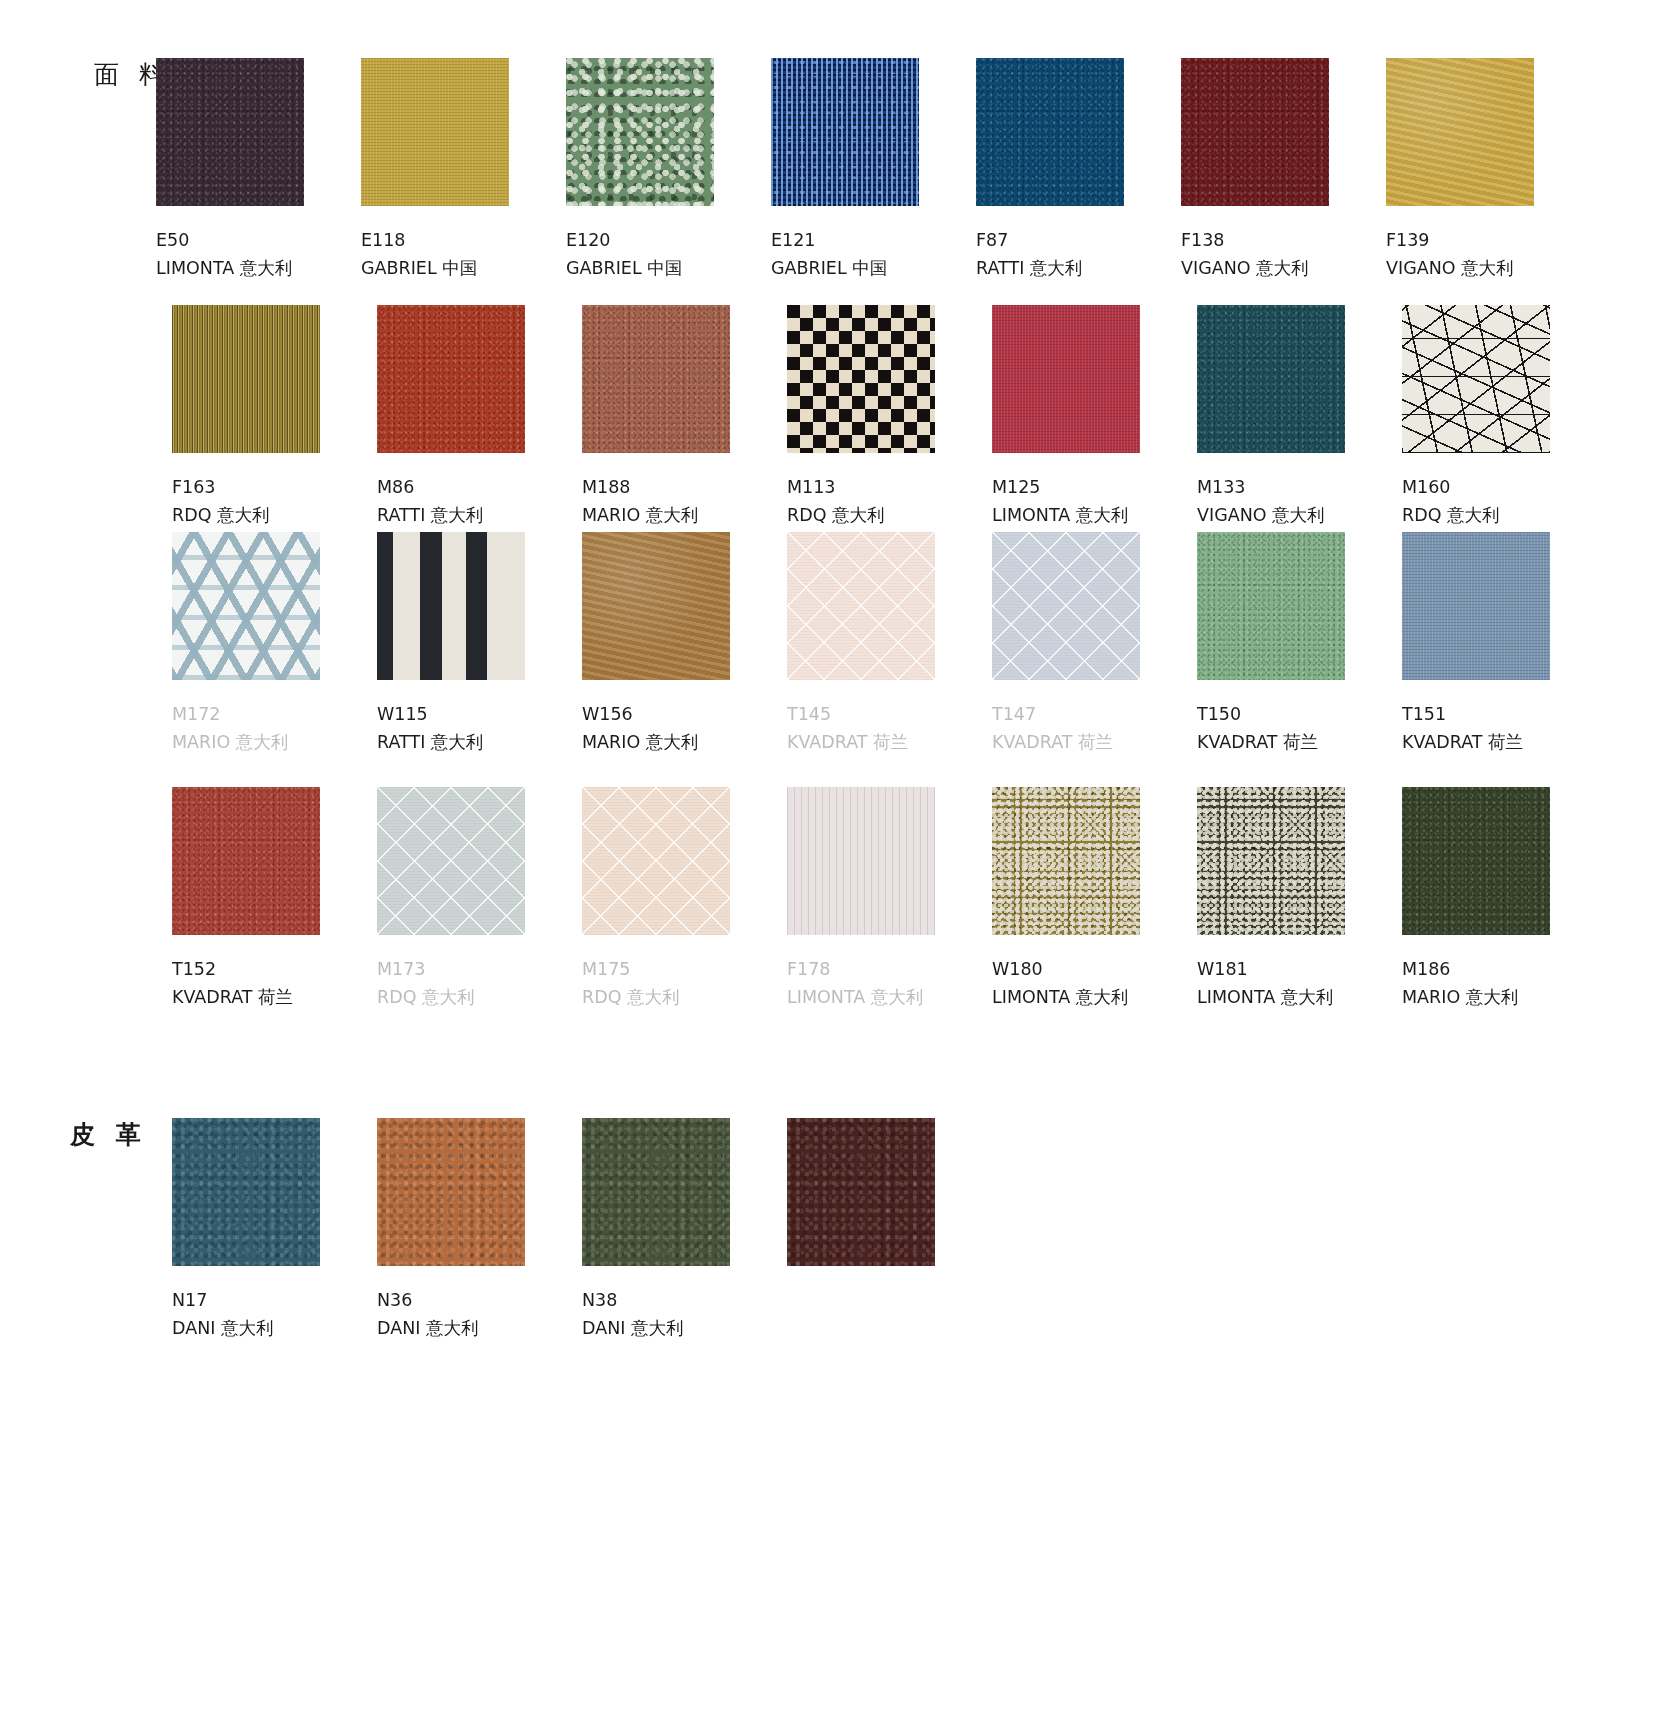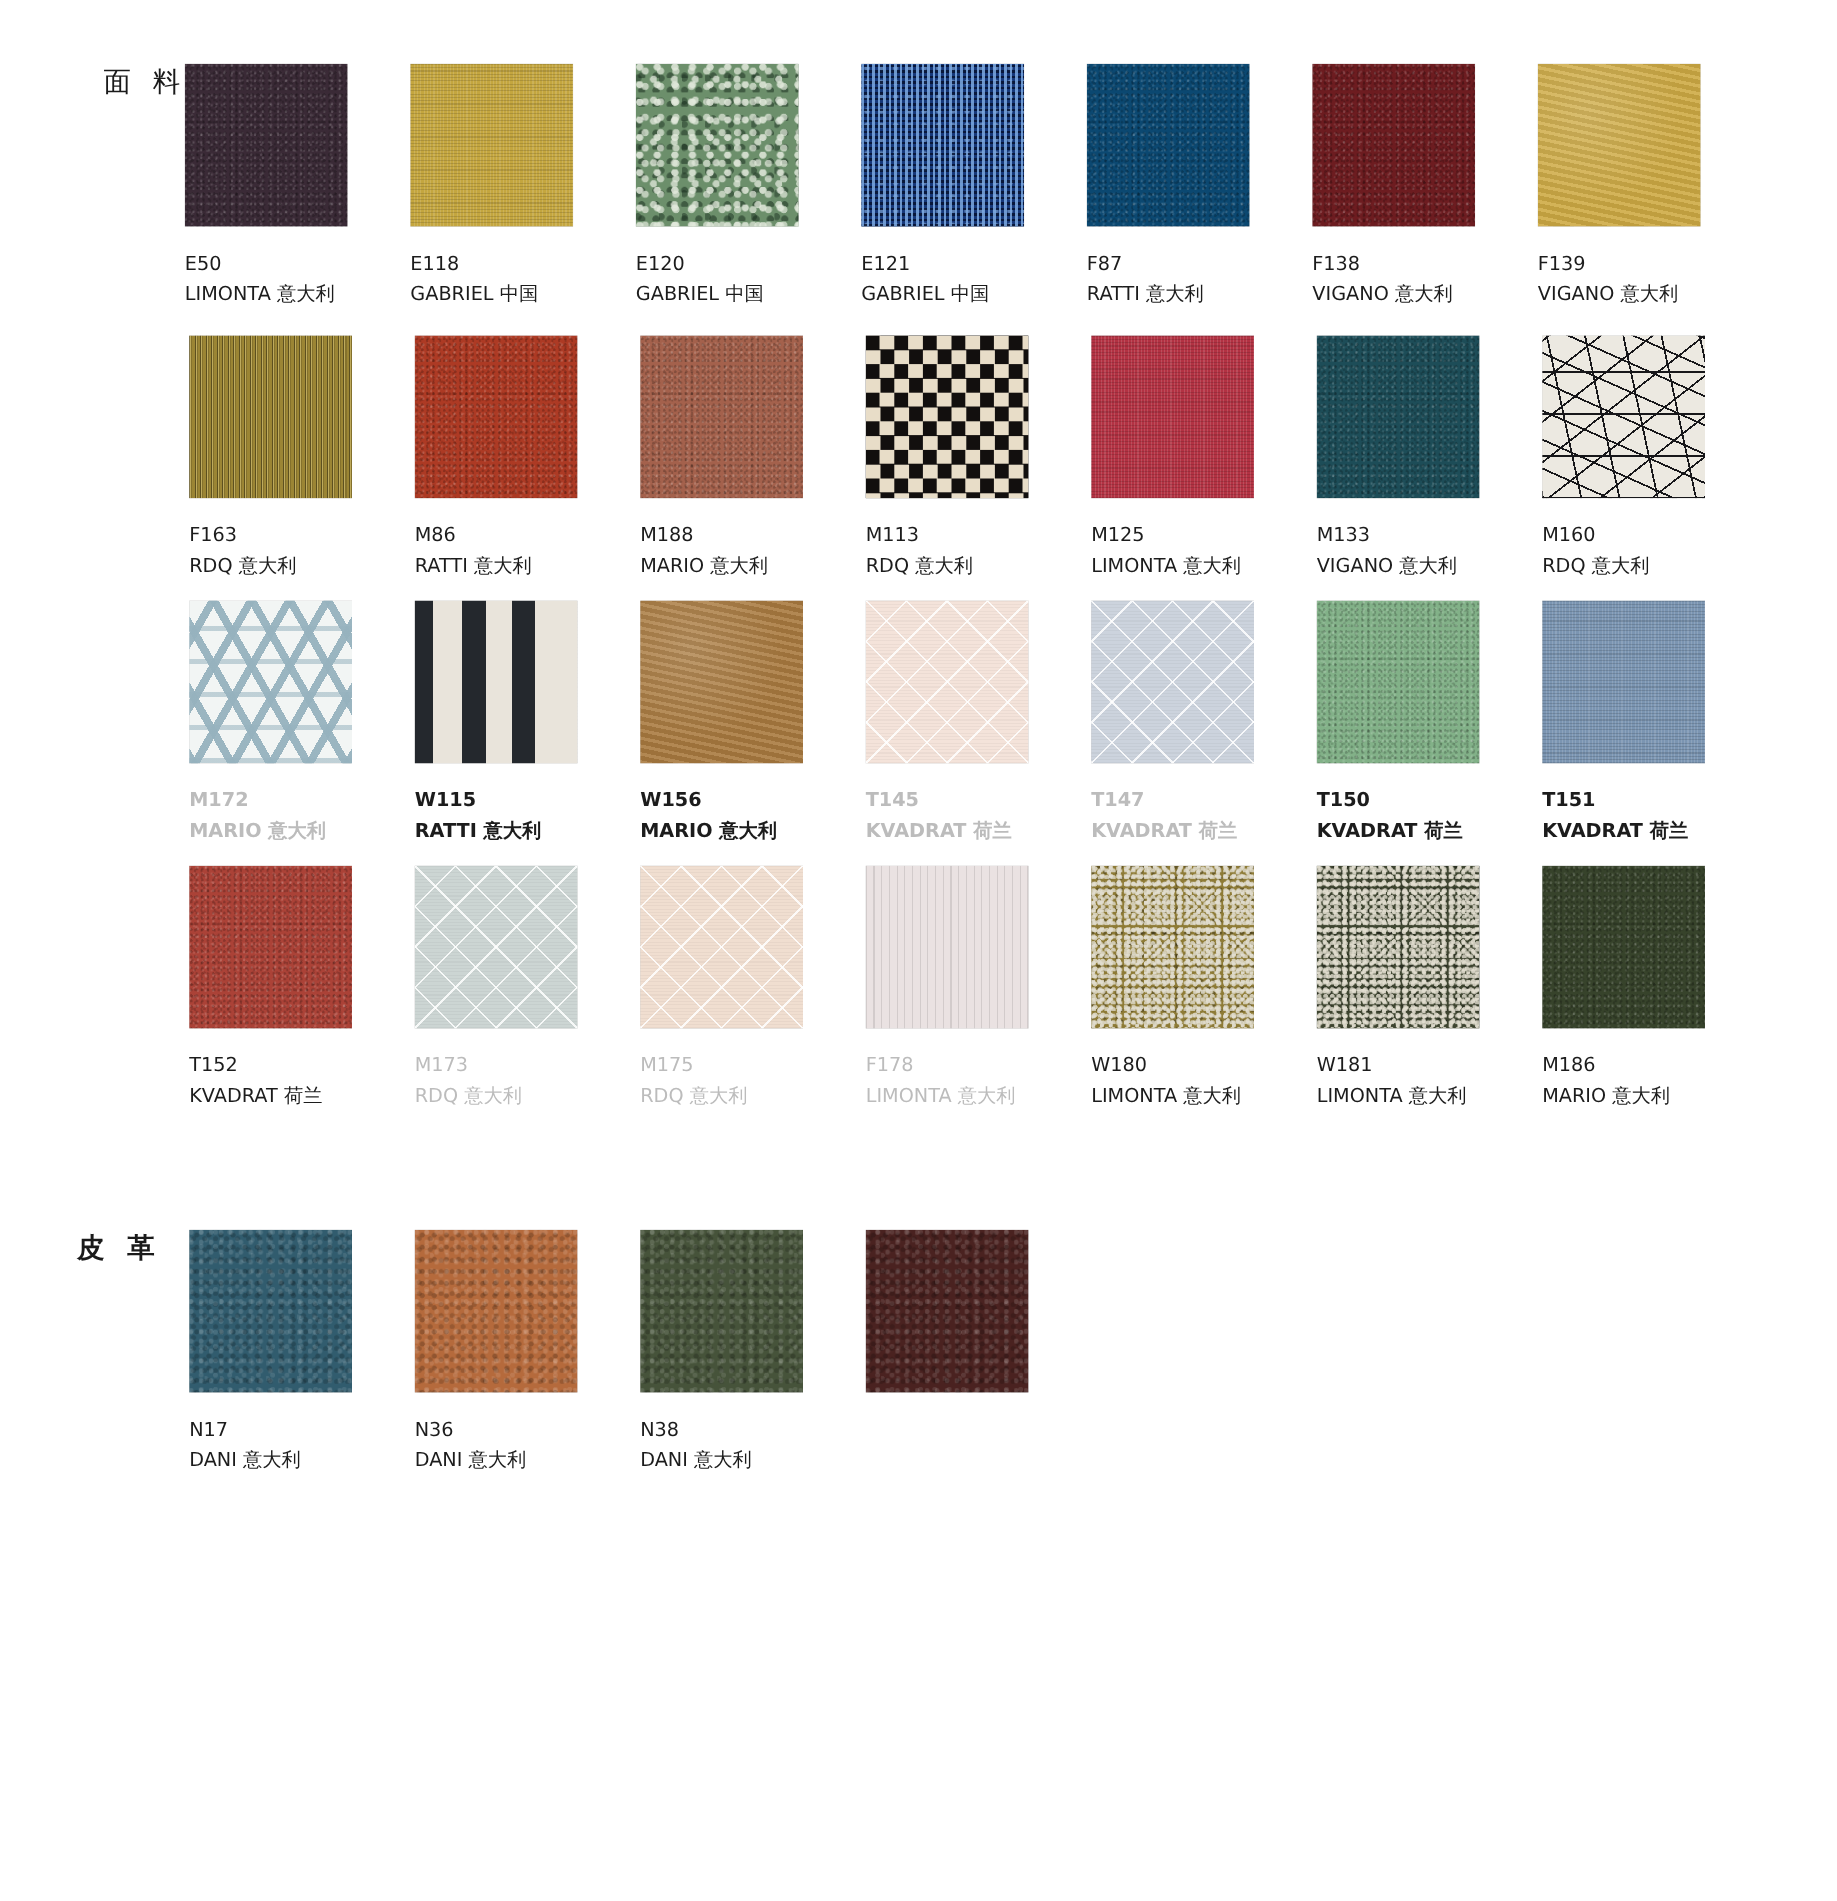--- a/index.html
+++ b/index.html
@@ -181,21 +181,21 @@
         transparent 3px 5px);
   }
 </style>
 </head>
 <body>
 
 <div class="page">
 
   <div class="section-heading" style="top:62px;margin-left:24px;">面 料</div>
 
-  <div class="swatch-grid" style="left:168px; top:58px;">
+  <div class="swatch-grid" style="left:156px; top:58px;">
     <div class="swatch-cell">
       <div class="swatch-tile">
           <div class="tex tex-noise" style="background-color:#3a2a36"></div>
         </div>
       <div class="swatch-labels">
         <span class="swatch-code">E50</span>
         <span class="swatch-supplier">LIMONTA 意大利</span>
       </div>
     </div>
     <div class="swatch-cell">
@@ -313,21 +313,21 @@
       <div class="swatch-tile">
           <div class="tex tex-net"></div>
         </div>
       <div class="swatch-labels">
         <span class="swatch-code">M160</span>
         <span class="swatch-supplier">RDQ 意大利</span>
       </div>
     </div>
   </div>
 
-  <div class="swatch-grid" style="left:172px; top:546px;font-weight:bold;">
+  <div class="swatch-grid" style="left:172px; top:532px;">
     <div class="swatch-cell">
       <div class="swatch-tile">
           <div class="tex tex-lattice" style="background-color:#f2f5f4"></div>
         </div>
       <div class="swatch-labels dim">
         <span class="swatch-code">M172</span>
         <span class="swatch-supplier">MARIO 意大利</span>
       </div>
     </div>
     <div class="swatch-cell">

